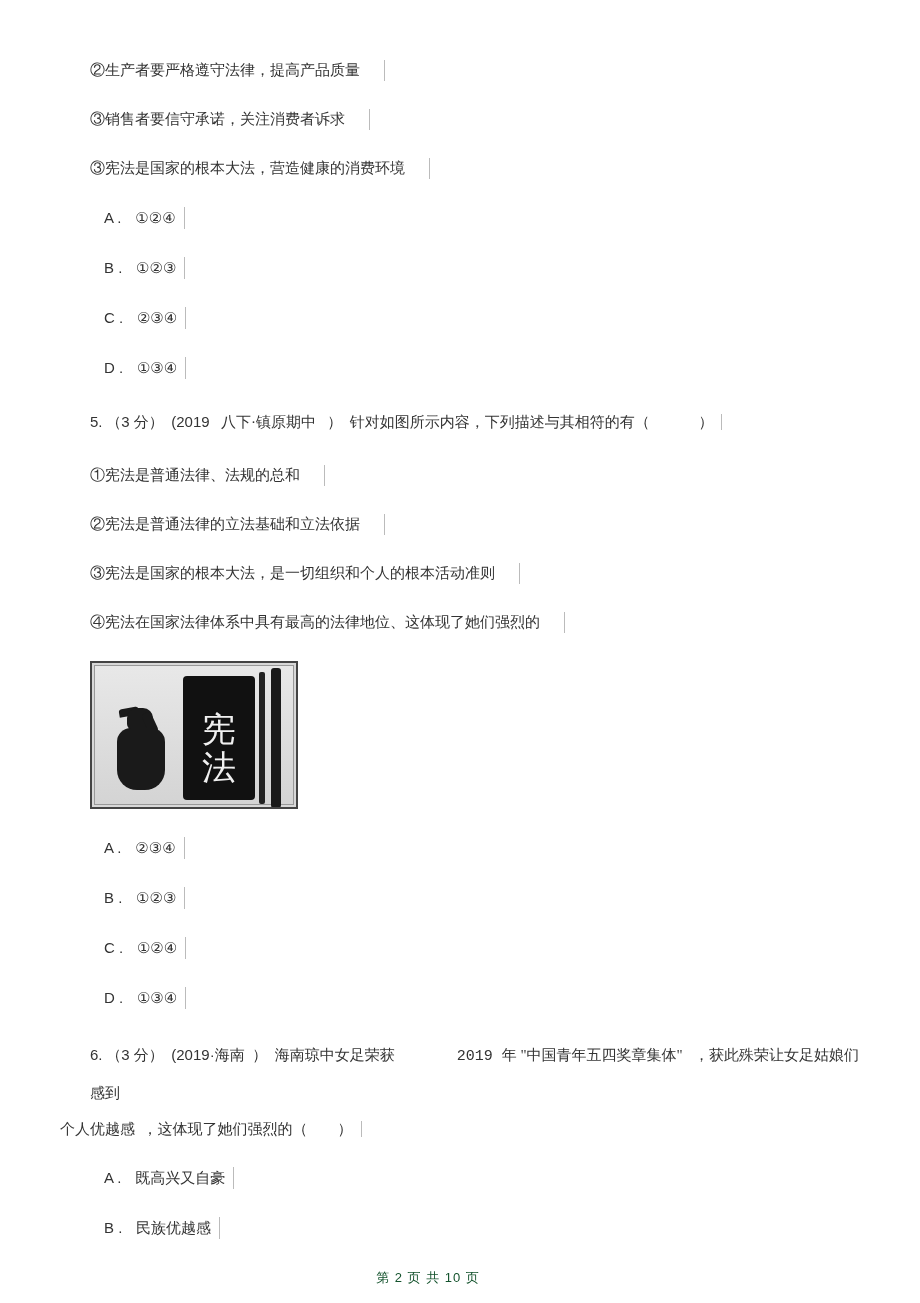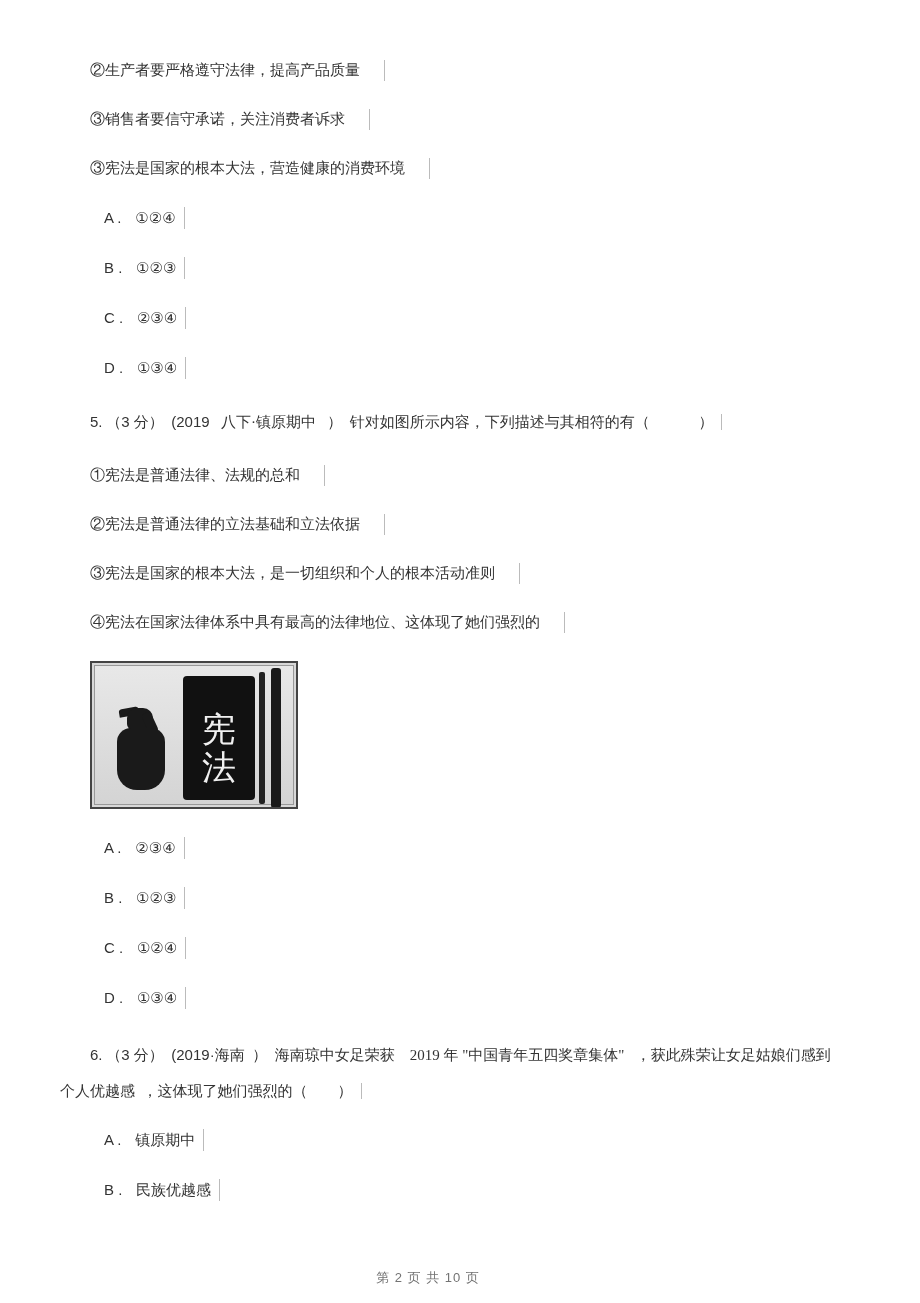--- a/index.html
+++ b/index.html
@@ -162,21 +162,21 @@
       border-right: 1px solid #bbb;
       padding-right: 8px;
     }
     .footer {
       position: absolute;
       bottom: 16px;
       left: 0;
       width: 856px;
       text-align: center;
       font-size: 13px;
-      color: #737373;
+      color: #14532d;
       font-family: Arial, "SimSun", sans-serif;
       letter-spacing: 1px;
     }
   </style>
 </head>
 <body>
 
 <div class="stmt"><span class="line">②生产者要严格遵守法律，提高产品质量</span></div>
 <div class="stmt"><span class="line">③销售者要信守承诺，关注消费者诉求</span></div>
 <div class="stmt"><span class="line">③宪法是国家的根本大法，营造健康的消费环境</span></div>
@@ -267,37 +267,37 @@
   </span>
 </div>
 
 <div class="q6">
   <div style="text-indent:0;">
     <span class="qnum" style="font-family:Arial,sans-serif;">6.</span>
     <span class="points" style="font-family:Arial,'SimSun',sans-serif;">（3 分）</span>&nbsp;
     <span class="source" style="font-family:Arial,'SimSun',sans-serif;">(2019·海南</span>&nbsp;
     <span class="paren" style="font-family:Arial,sans-serif;">）</span>&nbsp;
     <span>海南琼中女足荣获</span>&nbsp;&nbsp;&nbsp;
-    <span style="font-family:Liberation Serif, serif;">2019 年</span>
+    <span style="font-family:Liberation Mono, monospace;margin-left:47px;">2019 年</span>
     <span>"中国青年五四奖章集体"</span>&nbsp;&nbsp;
     <span>，获此殊荣让女足姑娘们感到</span>
   </div>
   <div style="margin-left:-30px;">
     <span class="q6-box">
       <span>个人优越感</span>&nbsp;
       <span>，这体现了她们强烈的（</span>&nbsp;&nbsp;&nbsp;&nbsp;&nbsp;&nbsp;&nbsp;
       <span>）</span>
     </span>
   </div>
 </div>
 
 <div class="opt">
   <span class="opt-box">
     <span class="letter">A .</span>
-    <span style="padding-left:6px;">镇原期中</span>
+    <span style="padding-left:6px;">既高兴又自豪</span>
   </span>
 </div>
 <div class="opt" style="margin-bottom:10px;">
   <span class="opt-box">
     <span class="letter">B .</span>
     <span style="padding-left:6px;">民族优越感</span>
   </span>
 </div>
 
 <div class="footer">

